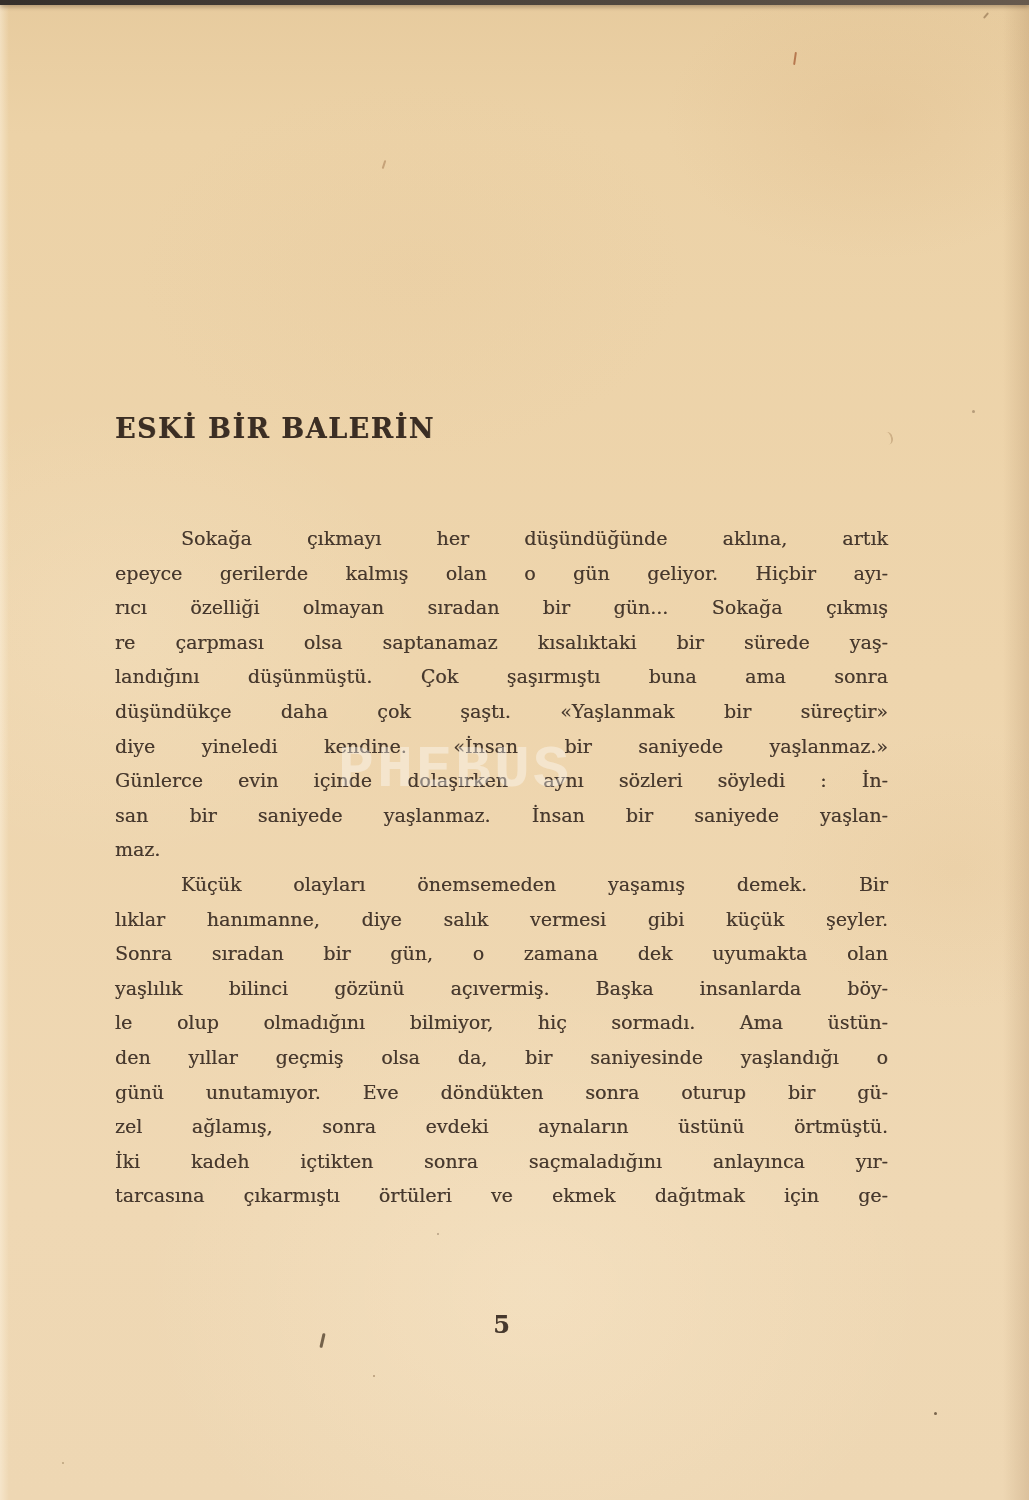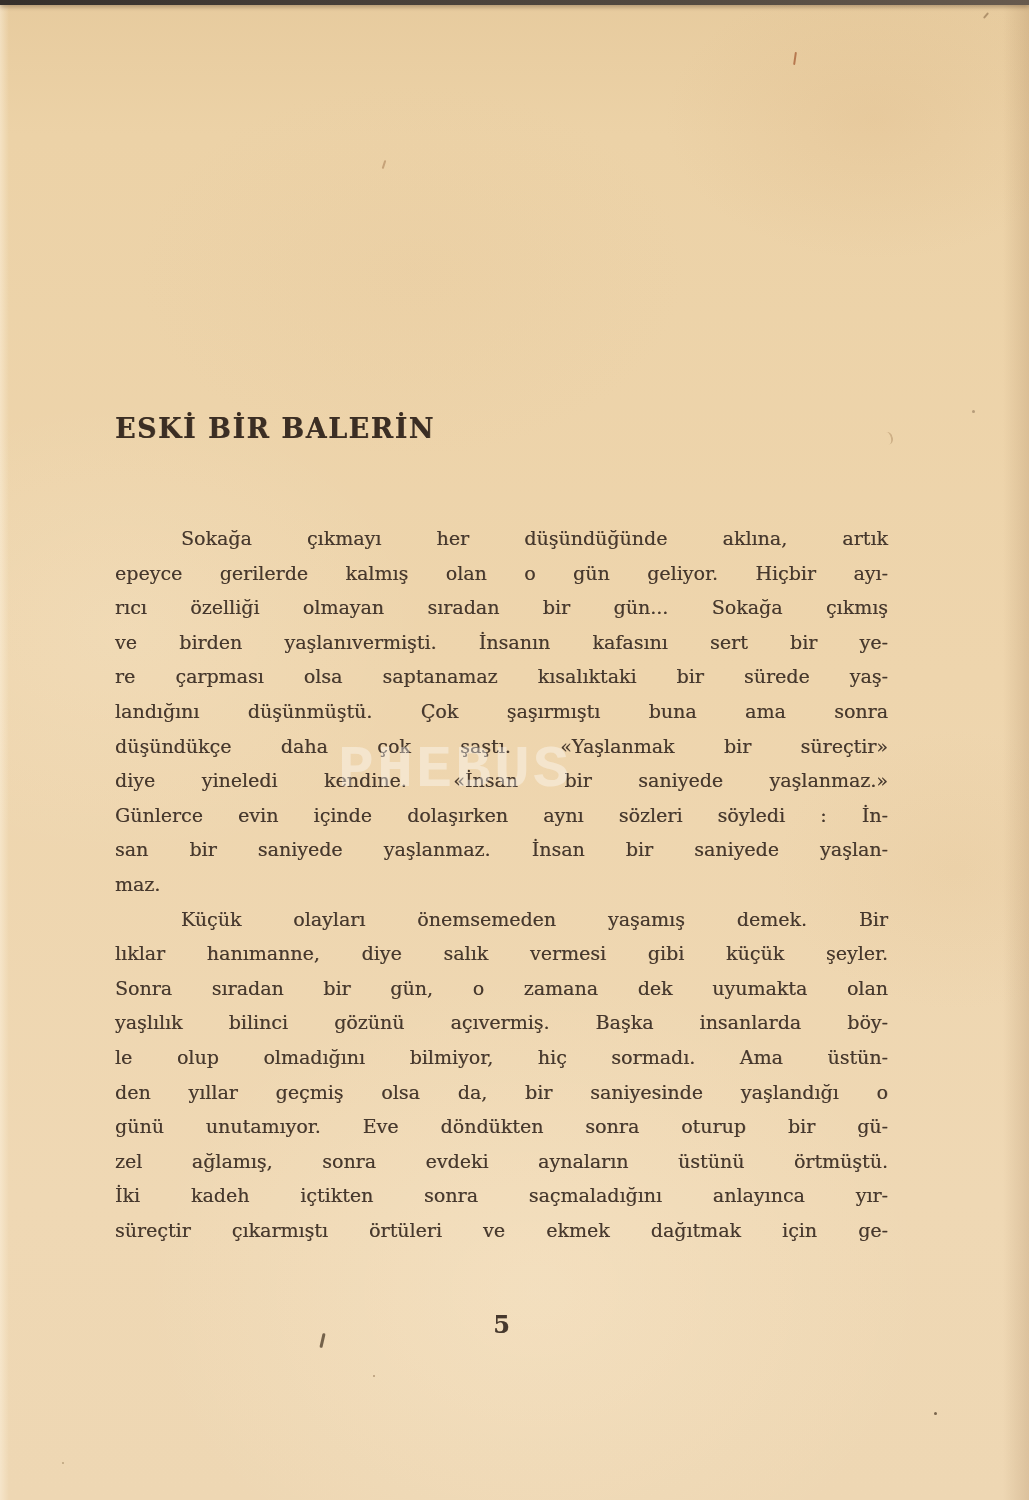--- a/index.html
+++ b/index.html
@@ -79,38 +79,37 @@
 
 <div class="paper"></div>
 <div class="scan-top-edge"></div>
 
 <div class="chapter-title">ESKİ BİR BALERİN</div>
 
 <div class="bodytext">
   <div class="line indent">Sokağa çıkmayı her düşündüğünde aklına, artık</div>
   <div class="line">epeyce gerilerde kalmış olan o gün geliyor. Hiçbir ayı-</div>
   <div class="line">rıcı özelliği olmayan sıradan bir gün... Sokağa çıkmış</div>
-  <div class="line">ve birden yaşlanıvermişti. İnsanın kafasını sert bir ye-</div>
   <div class="line">re çarpması olsa saptanamaz kısalıktaki bir sürede yaş-</div>
   <div class="line">landığını düşünmüştü. Çok şaşırmıştı buna ama sonra</div>
   <div class="line">düşündükçe daha çok şaştı. «Yaşlanmak bir süreçtir»</div>
   <div class="line">diye yineledi kendine. «İnsan bir saniyede yaşlanmaz.»</div>
   <div class="line">Günlerce evin içinde dolaşırken aynı sözleri söyledi : İn-</div>
   <div class="line">san bir saniyede yaşlanmaz. İnsan bir saniyede yaşlan-</div>
   <div class="line flush">maz.</div>
   <div class="line indent">Küçük olayları önemsemeden yaşamış demek. Bir</div>
   <div class="line">lıklar hanımanne, diye salık vermesi gibi küçük şeyler.</div>
   <div class="line">Sonra sıradan bir gün, o zamana dek uyumakta olan</div>
   <div class="line">yaşlılık bilinci gözünü açıvermiş. Başka insanlarda böy-</div>
   <div class="line">le olup olmadığını bilmiyor, hiç sormadı. Ama üstün-</div>
   <div class="line">den yıllar geçmiş olsa da, bir saniyesinde yaşlandığı o</div>
   <div class="line">günü unutamıyor. Eve döndükten sonra oturup bir gü-</div>
   <div class="line">zel ağlamış, sonra evdeki aynaların üstünü örtmüştü.</div>
   <div class="line">İki kadeh içtikten sonra saçmaladığını anlayınca yır-</div>
-  <div class="line">süreçtir çıkarmıştı örtüleri ve ekmek dağıtmak için ge-</div>
+  <div class="line">tarcasına çıkarmıştı örtüleri ve ekmek dağıtmak için ge-</div>
 </div>
 
 <div class="watermark">PHEBUS</div>
 
 <div class="page-number">5</div>
 
 <div class="mark red-tick"></div>
 <div class="mark faint-arc"></div>
 <div class="mark comma-mark"></div>
 <div class="mark speck-a"></div>

